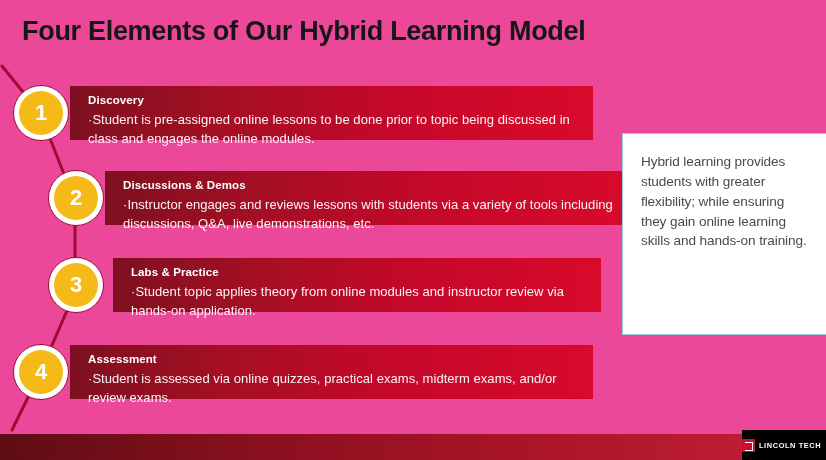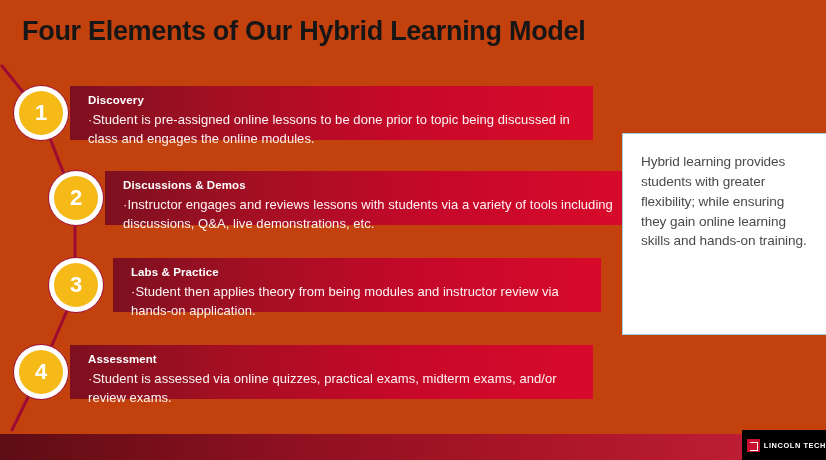--- a/index.html
+++ b/index.html
@@ -7,21 +7,21 @@
   html, body {
     width:826px; height:460px;
     background:#ffffff;
     font-family:"Liberation Sans", sans-serif;
     overflow:hidden;
   }
 
   #slide {
     position:relative;
     width:826px; height:460px;
-    background:#c2410c;
+    background:#ec4899;
   }
 
   
   #title {
     position:absolute;
     left:22px; top:16px;
     font-size:27px;
     font-weight:bold;
     color:#161616;
     letter-spacing:-0.3px;
@@ -115,21 +115,20 @@
     background:linear-gradient(90deg,#5e0d14 0%, #8e1020 35%, #ab1528 65%, #c3203a 100%);
   }
   #logo-block {
     position:absolute;
     right:0; bottom:0;
     width:84px; height:30px;
     background:#000000;
     display:flex;
     align-items:center;
     gap:4px;
-    justify-content:flex-end;
   }
   #logo-mark {
     width:13px; height:13px;
     background:#c8102e;
     position:relative;
     flex:0 0 auto;
   }
   #logo-mark::after {
     content:"";
     position:absolute;
@@ -177,21 +176,21 @@
     <div class="badge" style="left:48px; top:170px;">
       <div class="badge-inner">
         <span class="badge-num">2</span>
       </div>
     </div>
   </div>
 
   <div class="step">
     <div class="bar" style="left:105px; top:258px; width:488px;margin-left:8px;">
       <div class="bar-title">Labs &amp; Practice</div>
-      <div class="bar-body">·Student then applies theory from being modules and instructor review via hands-on application.</div>
+      <div class="bar-body">·Student topic applies theory from online modules and instructor review via hands-on application.</div>
     </div>
     <div class="badge" style="left:48px; top:257px;">
       <div class="badge-inner">
         <span class="badge-num">3</span>
       </div>
     </div>
   </div>
 
   <div class="step">
     <div class="bar" style="left:70px; top:345px; width:523px;">

